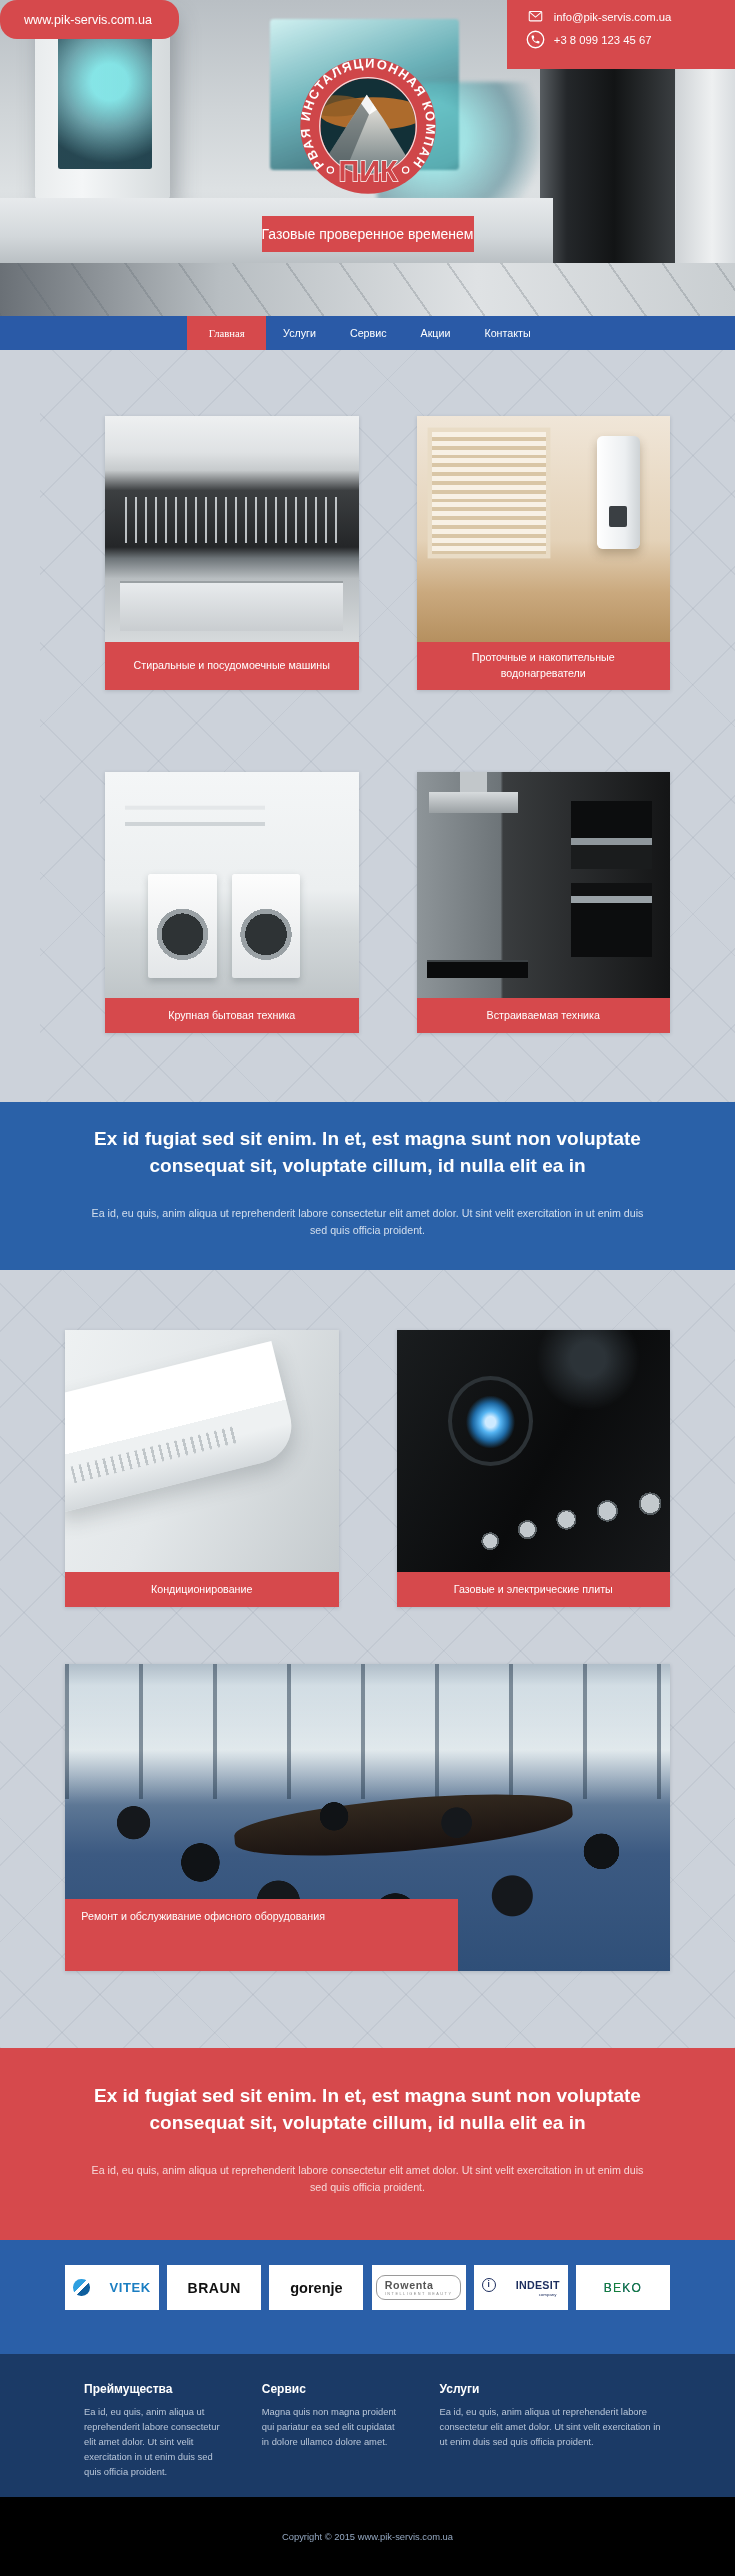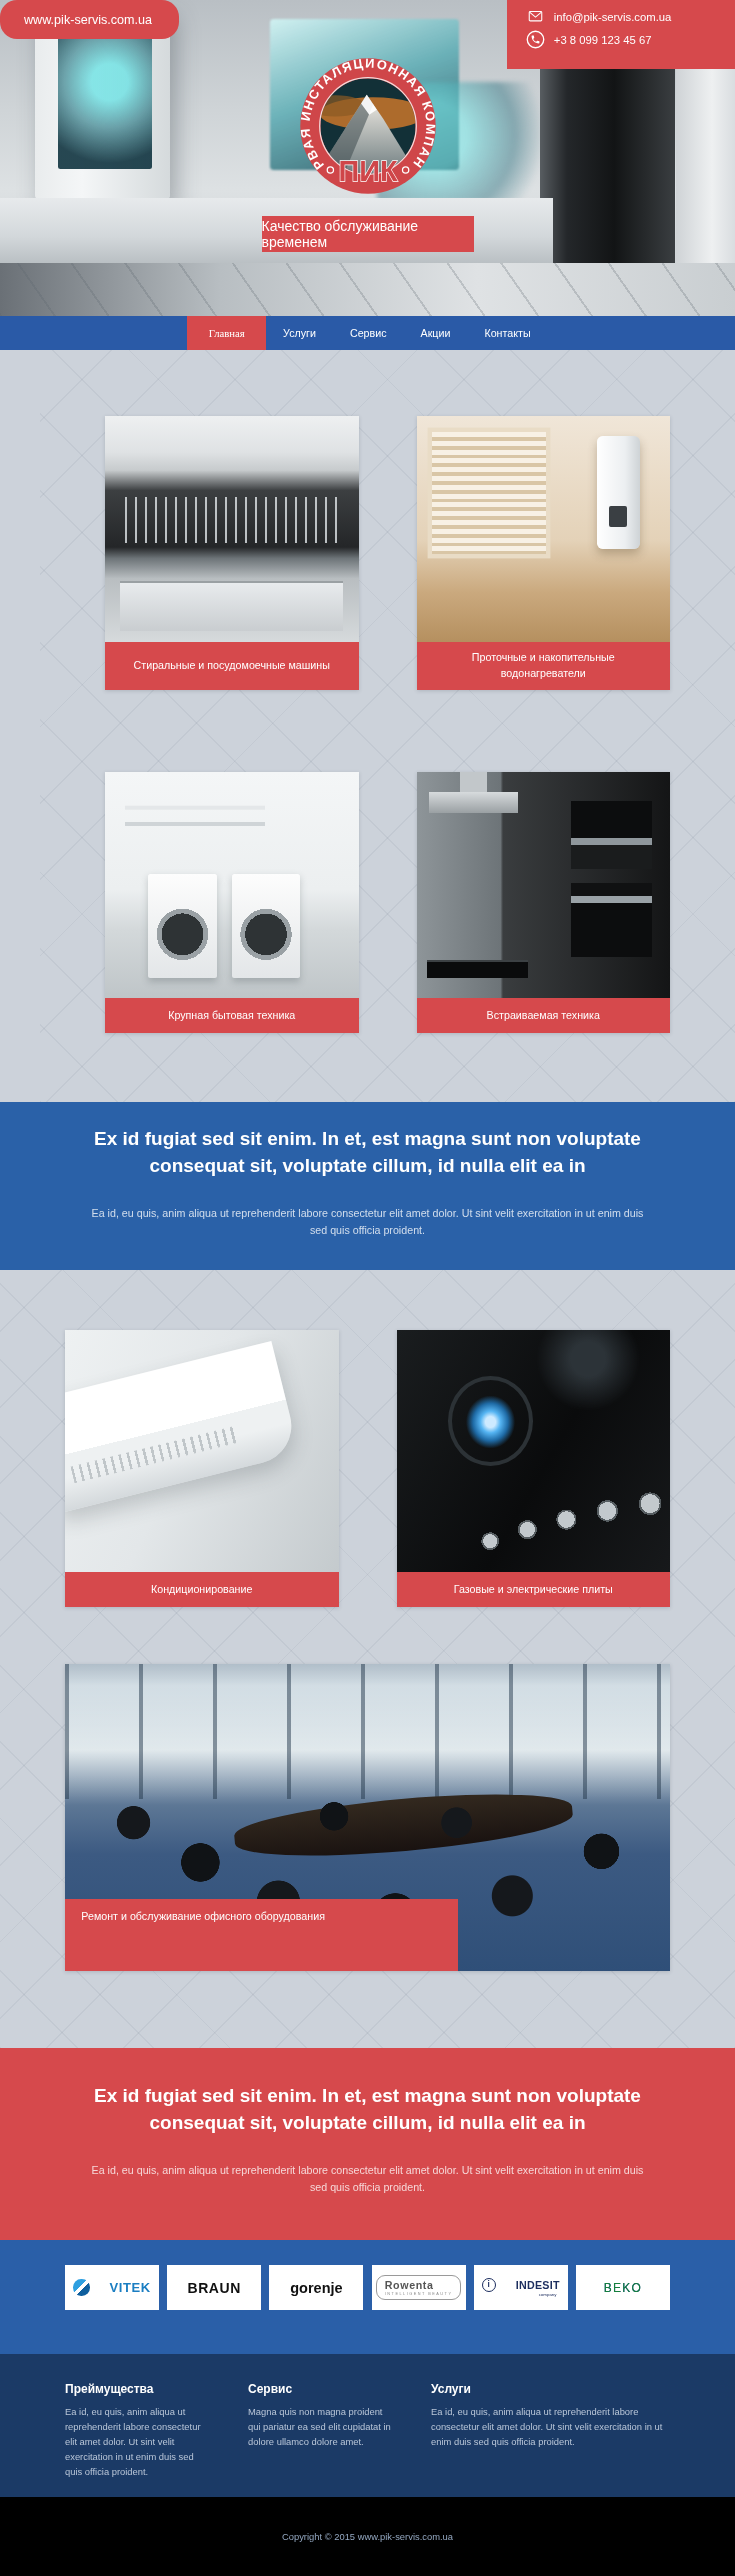--- a/index.html
+++ b/index.html
@@ -184,21 +184,21 @@
     color:#1c2d5e; font-size:8.2px; font-weight:bold; display:flex; align-items:center; justify-content:center; }
   .b-indesit { color:#1c2d5e; font-size:10.7px; font-weight:bold; letter-spacing:0.3px; }
   .b-indesit-sub { color:#1c2d5e; font-size:4.4px; align-self:flex-end; margin:0.6px 11.3px 0 0; }
   .b-beko { color:#15803d; font-size:12px; font-weight:normal; letter-spacing:1.3px;
     text-shadow: 0 0 0.6px #1b3fa6; }
 
   
   .footer-main { height:143px; background:#1b3a66; padding:28px 65px 0; display:flex; gap:35px; }
   .f-col h3 { color:#fff; font-size:12px; margin-bottom:8.2px; }
   .f-col p  { color:#b9c6d8; font-size:9.4px; line-height:1.6; }
-  .f-c1 { width:148px; } .f-c2 { width:148px; } .f-c3 { width:239px; }
+  .f-c1 { width:148px;margin-left:19px; } .f-c2 { width:148px; } .f-c3 { width:239px; }
   .copyright { height:79px; background:#000000; display:flex; align-items:center; justify-content:center;
     color:#93a7c0; font-size:9.4px; }
 </style>
 </head>
 <body>
 
 <header class="hero">
   <i class="h-fridge"></i>
   <i class="h-fridge-screen"></i>
   <i class="h-mid-screen"></i>
@@ -252,21 +252,21 @@
     <path id="arcT" d="M 36.5,167 a 93,93 0 1 1 147,0" fill="none"></path>
     <text font-size="20.5" font-weight="bold" fill="#ffffff" letter-spacing="2.5">
       <textPath href="#arcT" startOffset="50%" text-anchor="middle">ПЕРВАЯ ИНСТАЛЯЦИОННАЯ КОМПАНИЯ</textPath>
     </text>
     <circle cx="50" cy="180" r="5" fill="#cf4649" stroke="#fff" stroke-width="2"></circle>
     <circle cx="170" cy="180" r="5" fill="#cf4649" stroke="#fff" stroke-width="2"></circle>
     <text x="110" y="198" text-anchor="middle" font-size="46" font-weight="bold" fill="#cf4649" stroke="#ffffff" stroke-width="2" paint-order="stroke">ПИК</text>
   </svg>
 
   <div class="tagline">
-    <span>Качество обслуживание временем</span>
+    <span>Газовые проверенное временем</span>
   </div>
 </header>
 
 <nav class="nav">
   <a class="nav-item active">Главная</a>
   <a class="nav-item">Услуги</a>
   <a class="nav-item">Сервис</a>
   <a class="nav-item">Акции</a>
   <a class="nav-item">Контакты</a>
 </nav>

